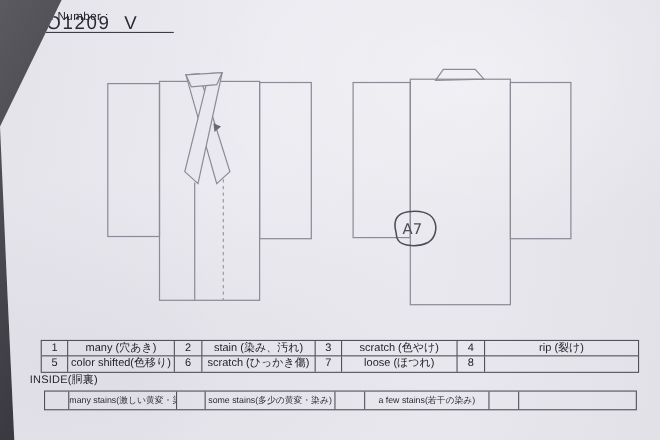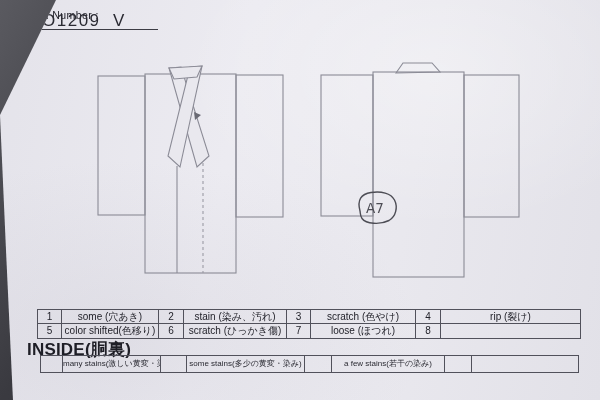--- a/index.html
+++ b/index.html
@@ -46,21 +46,21 @@
   .dt-row.r1 .cell{border-bottom:1px solid #51515b;}
   .cell{
     height:13px;line-height:13px;text-align:center;
     border-right:1px solid #51515b;overflow:hidden;white-space:nowrap;
   }
   .cell.last{border-right:none;}
   .dt-row.r2 .cell{height:14px;line-height:14px;}
   
   .inside-label{
     position:absolute;left:27px;top:338px;
-    font-size:17px;font-weight:bold;color:#1e1e26;letter-spacing:0.2px;
+    font-size:10px;font-weight:normal;color:#1e1e26;letter-spacing:0.2px;
   }
   .inside-table{
     position:absolute;left:40px;top:355px;width:537px;
     border:1px solid #51515b;
     display:grid;grid-template-columns:22px 98px 26px 118px 27px 113px 27px 106px;
     font-size:8px;color:#2a2a32;
   }
   .inside-table .cell{height:16px;line-height:16px;}
 </style>
 </head>
@@ -98,21 +98,21 @@
       <g>
         <path d="M360,211 C357,200 361,194 371,192.5 C381,191 391,193 394.5,200
                  C398,207 396,216.5 389,220.5 C380,225 366,224 362,218.5 C360,216 360.5,213 360,211 Z" fill="none" stroke="#4d4d55" stroke-width="1.4"></path>
         <text x="366" y="213" font-size="13.5" fill="#4d4d55" font-family="DejaVu Sans, sans-serif">A7</text>
       </g>
     </svg>
 
     <div class="defect-table">
       <div class="dt-row r1">
         <div class="cell">1</div>
-        <div class="cell">some (穴あき)</div>
+        <div class="cell">many (穴あき)</div>
         <div class="cell">2</div>
         <div class="cell">stain (染み、汚れ)</div>
         <div class="cell">3</div>
         <div class="cell">scratch (色やけ)</div>
         <div class="cell">4</div>
         <div class="cell last">rip (裂け)</div>
       </div>
       <div class="dt-row r2">
         <div class="cell">5</div>
         <div class="cell">color shifted(色移り)</div>

